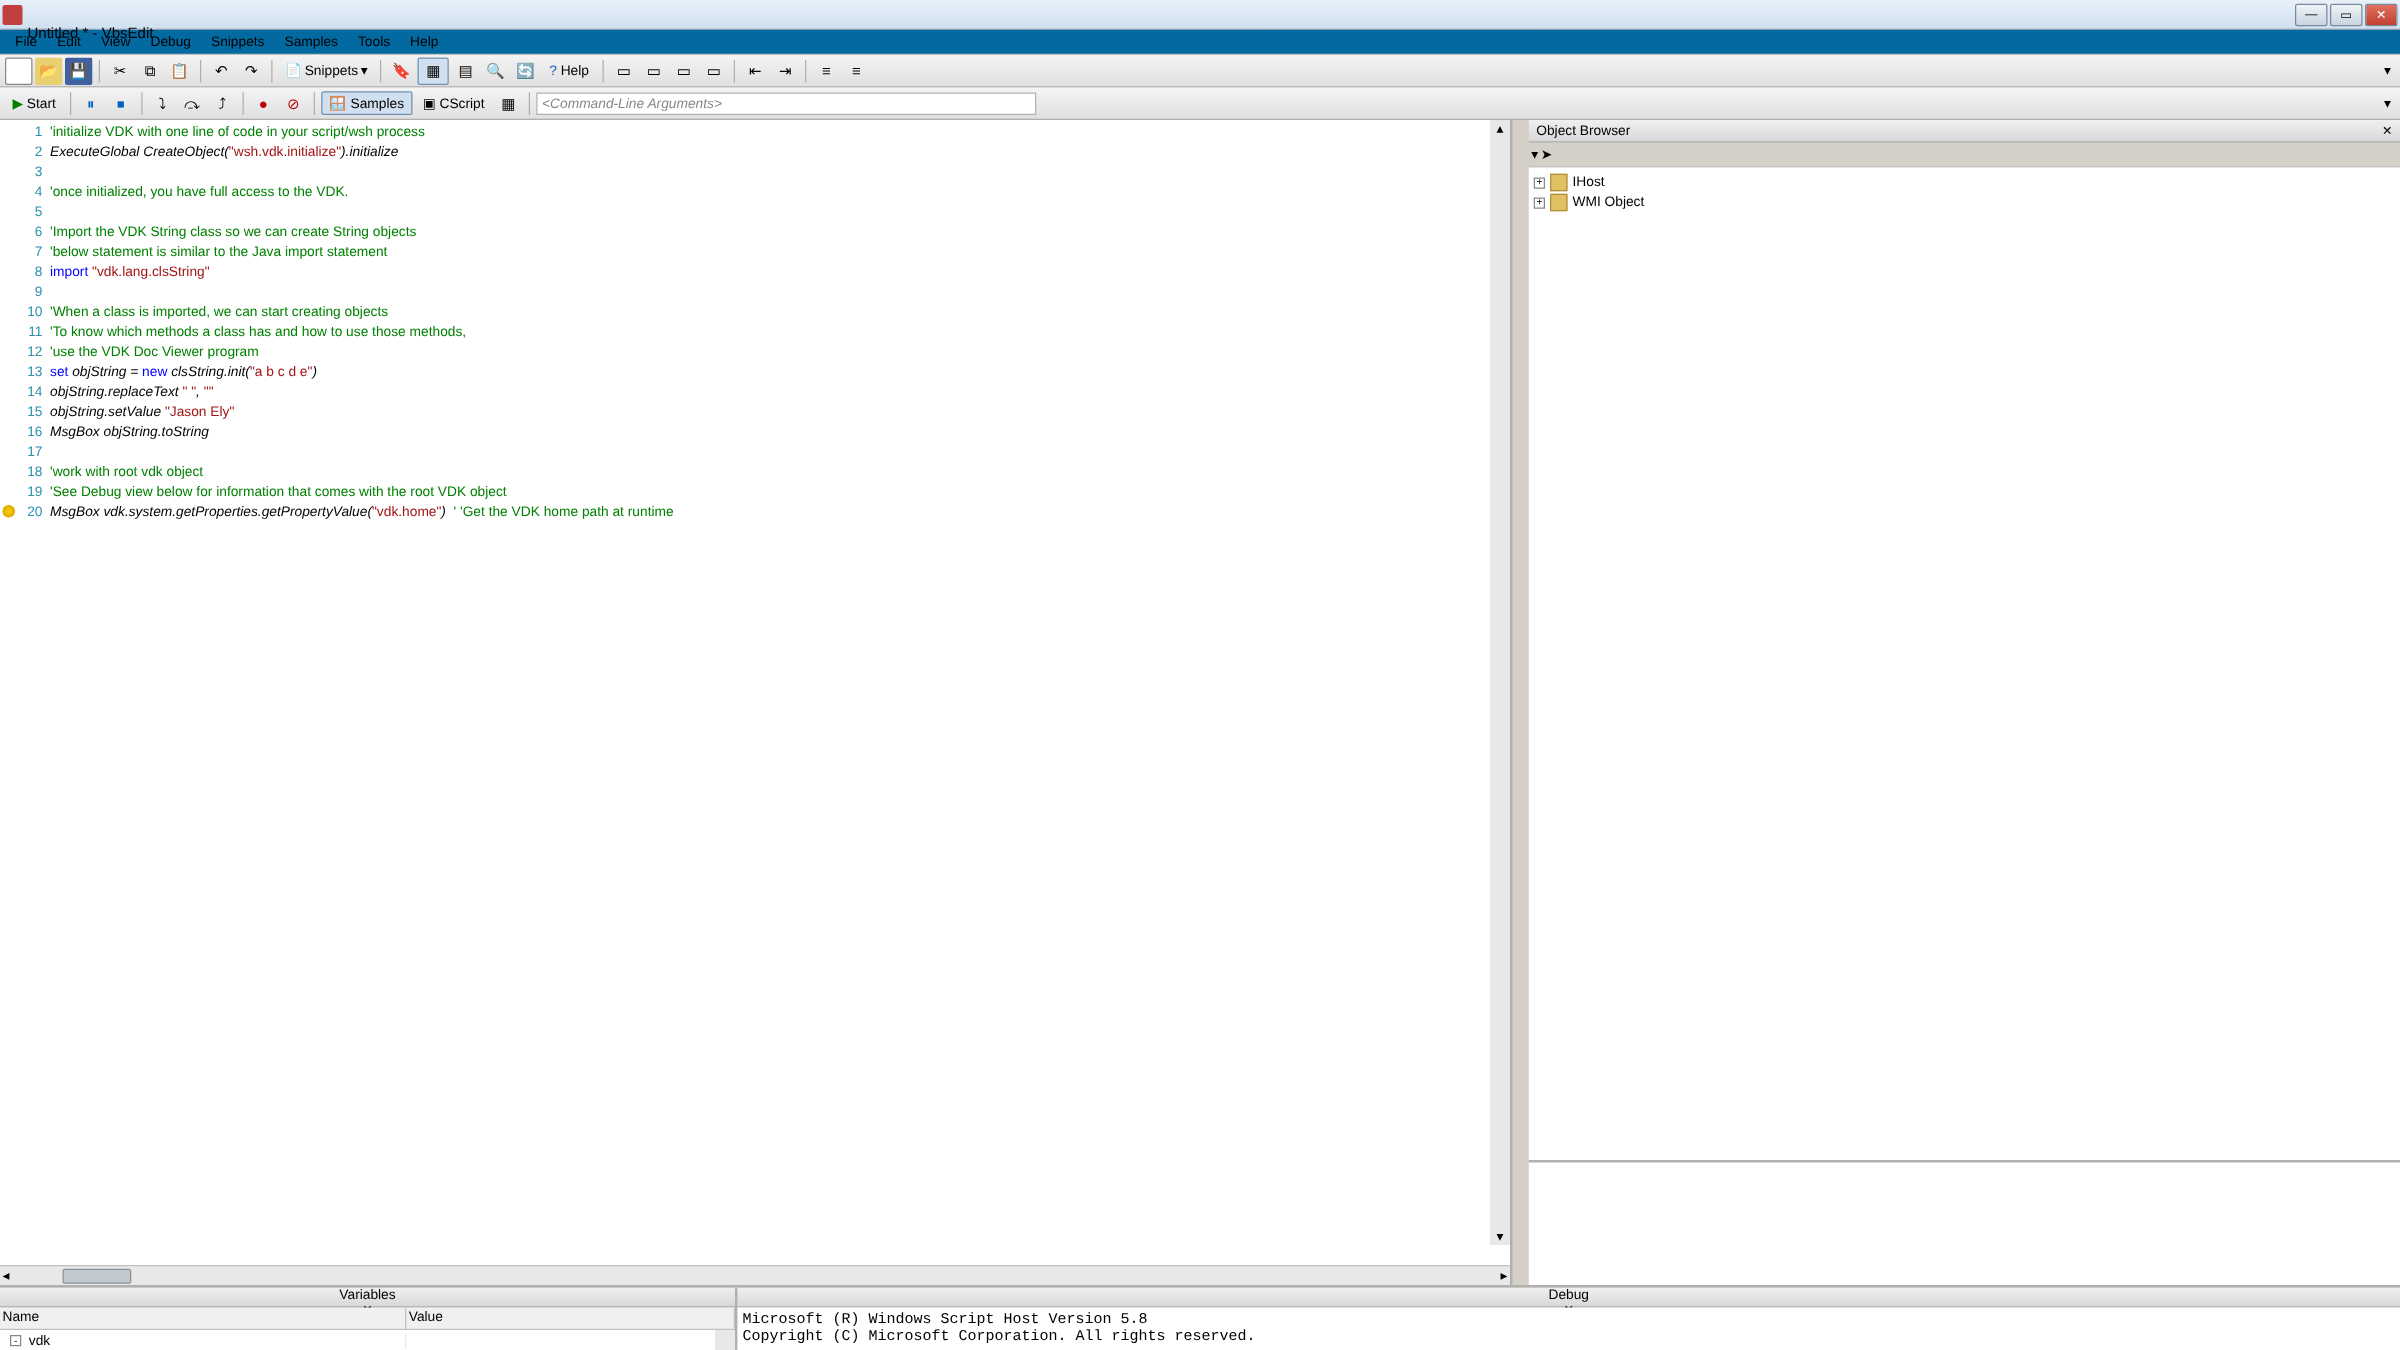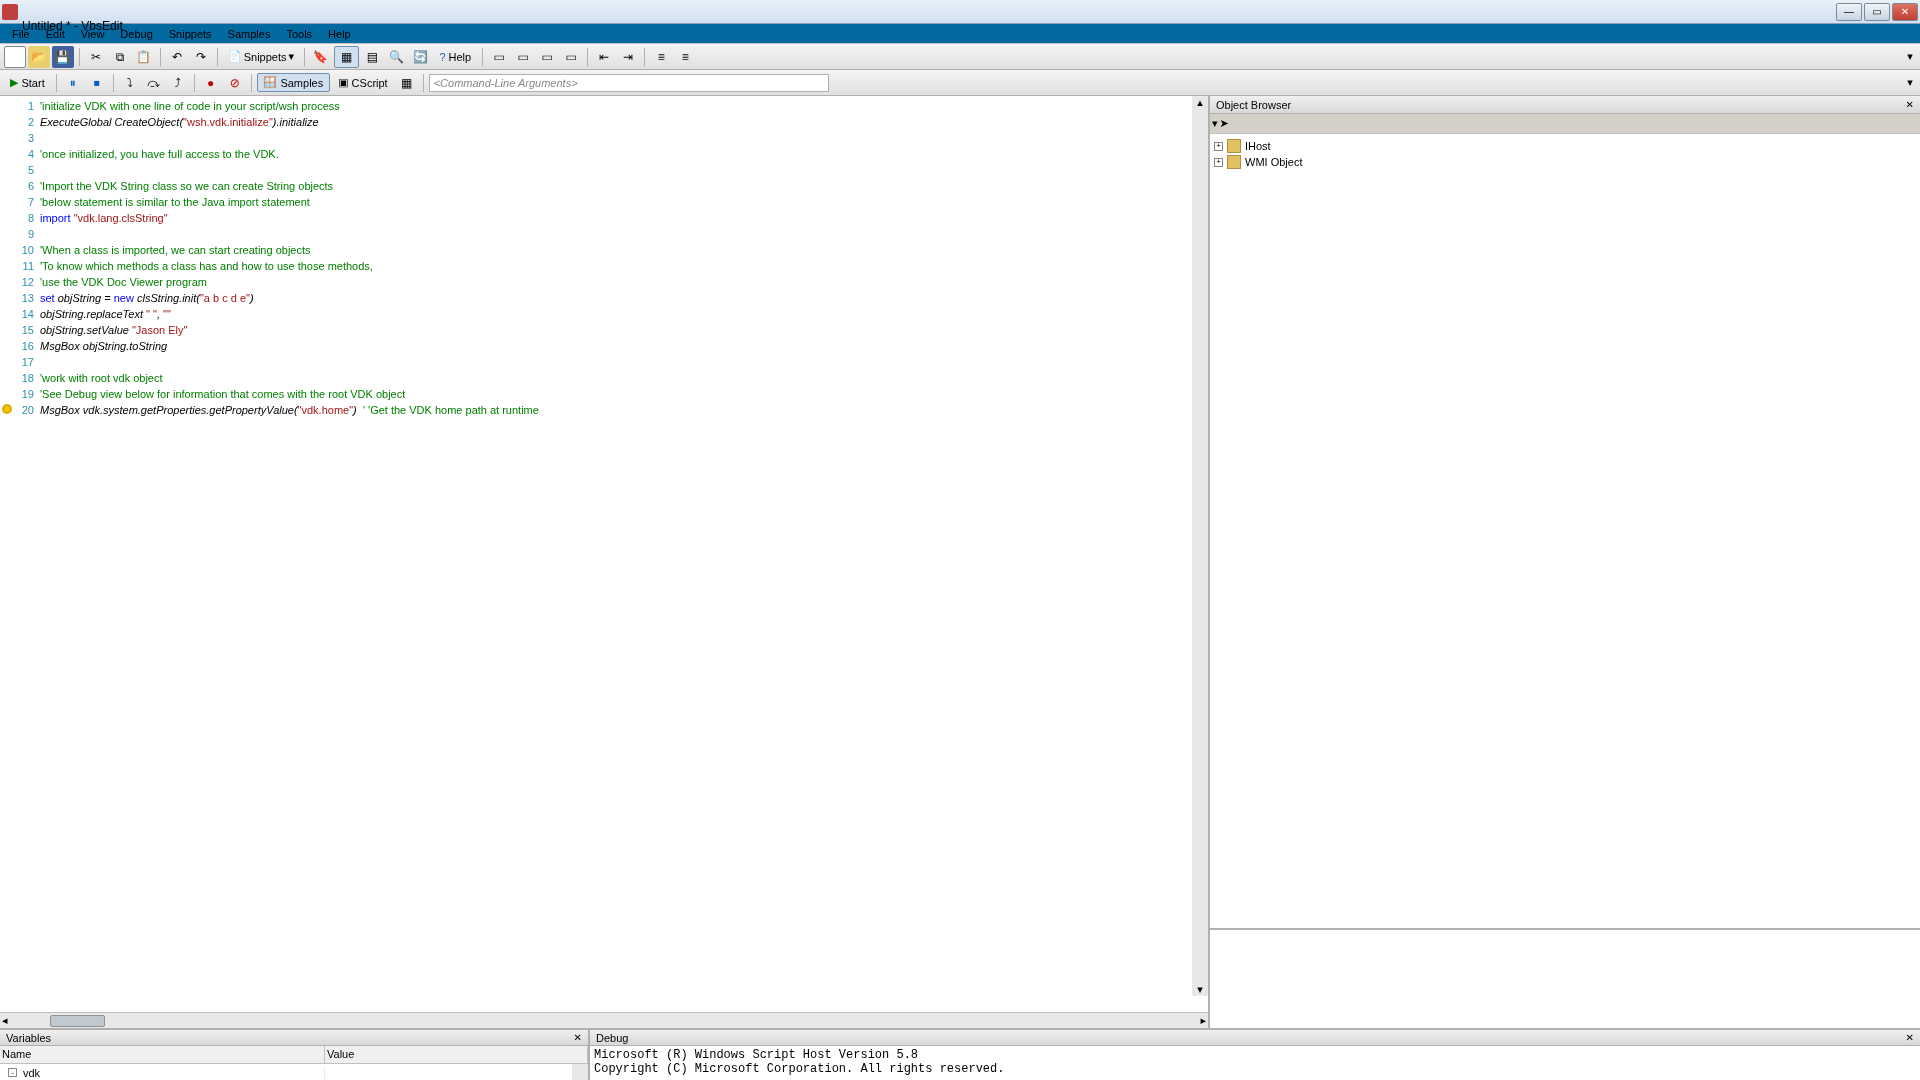--- a/index.html
+++ b/index.html
@@ -23,21 +23,21 @@
 .tb-sep { width: 1px; height: 18px; background: #b0b0b0; margin: 0 3px; }
 .tb-text { padding: 2px 6px; cursor: pointer; display: flex; align-items: center; gap: 3px; }
 .tb-text.active { border: 1px solid #7090b0; background: #d0e0f0; border-radius: 2px; }
 .tb-dropdown { display:flex; align-items:center; padding: 1px 4px; border: 1px solid transparent; border-radius:2px; gap:2px; }
 .cmdline { flex:1; max-width: 400px; height:18px; border:1px solid #b0b0b0; background:#fff; color:#888; padding:0 4px; font-style:italic; display:flex; align-items:center; }
 .toolbar-extend { width:12px; display:flex; align-items:center; justify-content:center; }
 
 
 .main { display: flex; height: calc(1080px - 24px - 20px - 26px - 26px - 22px - 30px); }
 .editor-area { width: 1210px; display:flex; flex-direction:column; border-right: 2px solid #b0b0b0; }
-.right-panel { flex:1; display:flex; flex-direction:column; }
+.right-panel { flex:1; display:flex; flex-direction:column;margin-left:13px; }
 
 
 .code-editor { flex:1; display:flex; background:#fff; font-family: Consolas, "Courier New", monospace; font-size: 12px; position:relative; overflow:hidden; }
 .gutter { width: 40px; background:#fff; text-align:right; padding: 2px 6px 0 0; color:#2b91af; user-select:none; }
 .gutter .ln { height:16px; line-height:16px; position:relative; }
 .gutter .bp { position:absolute; left:2px; top:2px; width:10px; height:10px; background: radial-gradient(circle, #ffcc00, #cc9900); border-radius:50%; }
 .code-lines { flex:1; padding-top:2px; white-space: pre; overflow:hidden; }
 .code-lines .cl { height:16px; line-height:16px; }
 .c-comment { color:#008000; }
 .c-kw { color:#0000ff; }
@@ -54,21 +54,21 @@
 .ob-tree { flex:1; background:#fff; padding:4px; overflow:auto; }
 .ob-item { display:flex; align-items:center; gap:4px; height:16px; }
 .ob-exp { width:9px; height:9px; border:1px solid #888; display:flex; align-items:center; justify-content:center; font-size:8px; line-height:1; cursor:pointer; background:#fff; }
 .ob-icon { width:14px; height:14px; background:#e0c060; border:1px solid #b09040; }
 .ob-detail { height:100px; border-top:2px solid #b0b0b0; background:#fff; }
 
 
 .bottom { display:flex; height: 530px; }
 .variables-panel { width: 590px; display:flex; flex-direction:column; border-right:2px solid #b0b0b0; }
 .output-panel { flex:1; display:flex; flex-direction:column; }
-.panel-title { height:18px; background: linear-gradient(to bottom, #f0f0f0, #d8d8d8); padding:0 6px; display:flex; align-items:center; justify-content:space-between; border-bottom:1px solid #b0b0b0; border-top:2px solid #b0b0b0; }
+.panel-title { height:18px; background: linear-gradient(to bottom, #f0f0f0, #d8d8d8); padding:0 6px; display:flex; align-items:center; justify-content:space-between; border-bottom:1px solid #b0b0b0; border-top:2px solid #b0b0b0;flex-direction:column; }
 .panel-close { cursor:pointer; font-size:10px; }
 .var-header { display:flex; height:18px; background:#f0f0f0; border-bottom:1px solid #c0c0c0; }
 .var-header .col { padding:2px 2px; border-right:1px solid #c0c0c0; }
 .var-header .col.name { width:325px; }
 .var-header .col.value { flex:1; }
 .var-tree { flex:1; background:#fff; overflow-y:auto; overflow-x:hidden; position:relative; }
 .var-row { display:flex; height:17px; align-items:center; }
 .var-name { width:325px; display:flex; align-items:center; border-right:1px solid #e8e8e8; }
 .var-exp { width:9px; height:9px; border:1px solid #888; display:flex; align-items:center; justify-content:center; font-size:8px; line-height:1; cursor:pointer; margin-right:4px; background:#fff; }
 .var-spacer { display:inline-block; }

